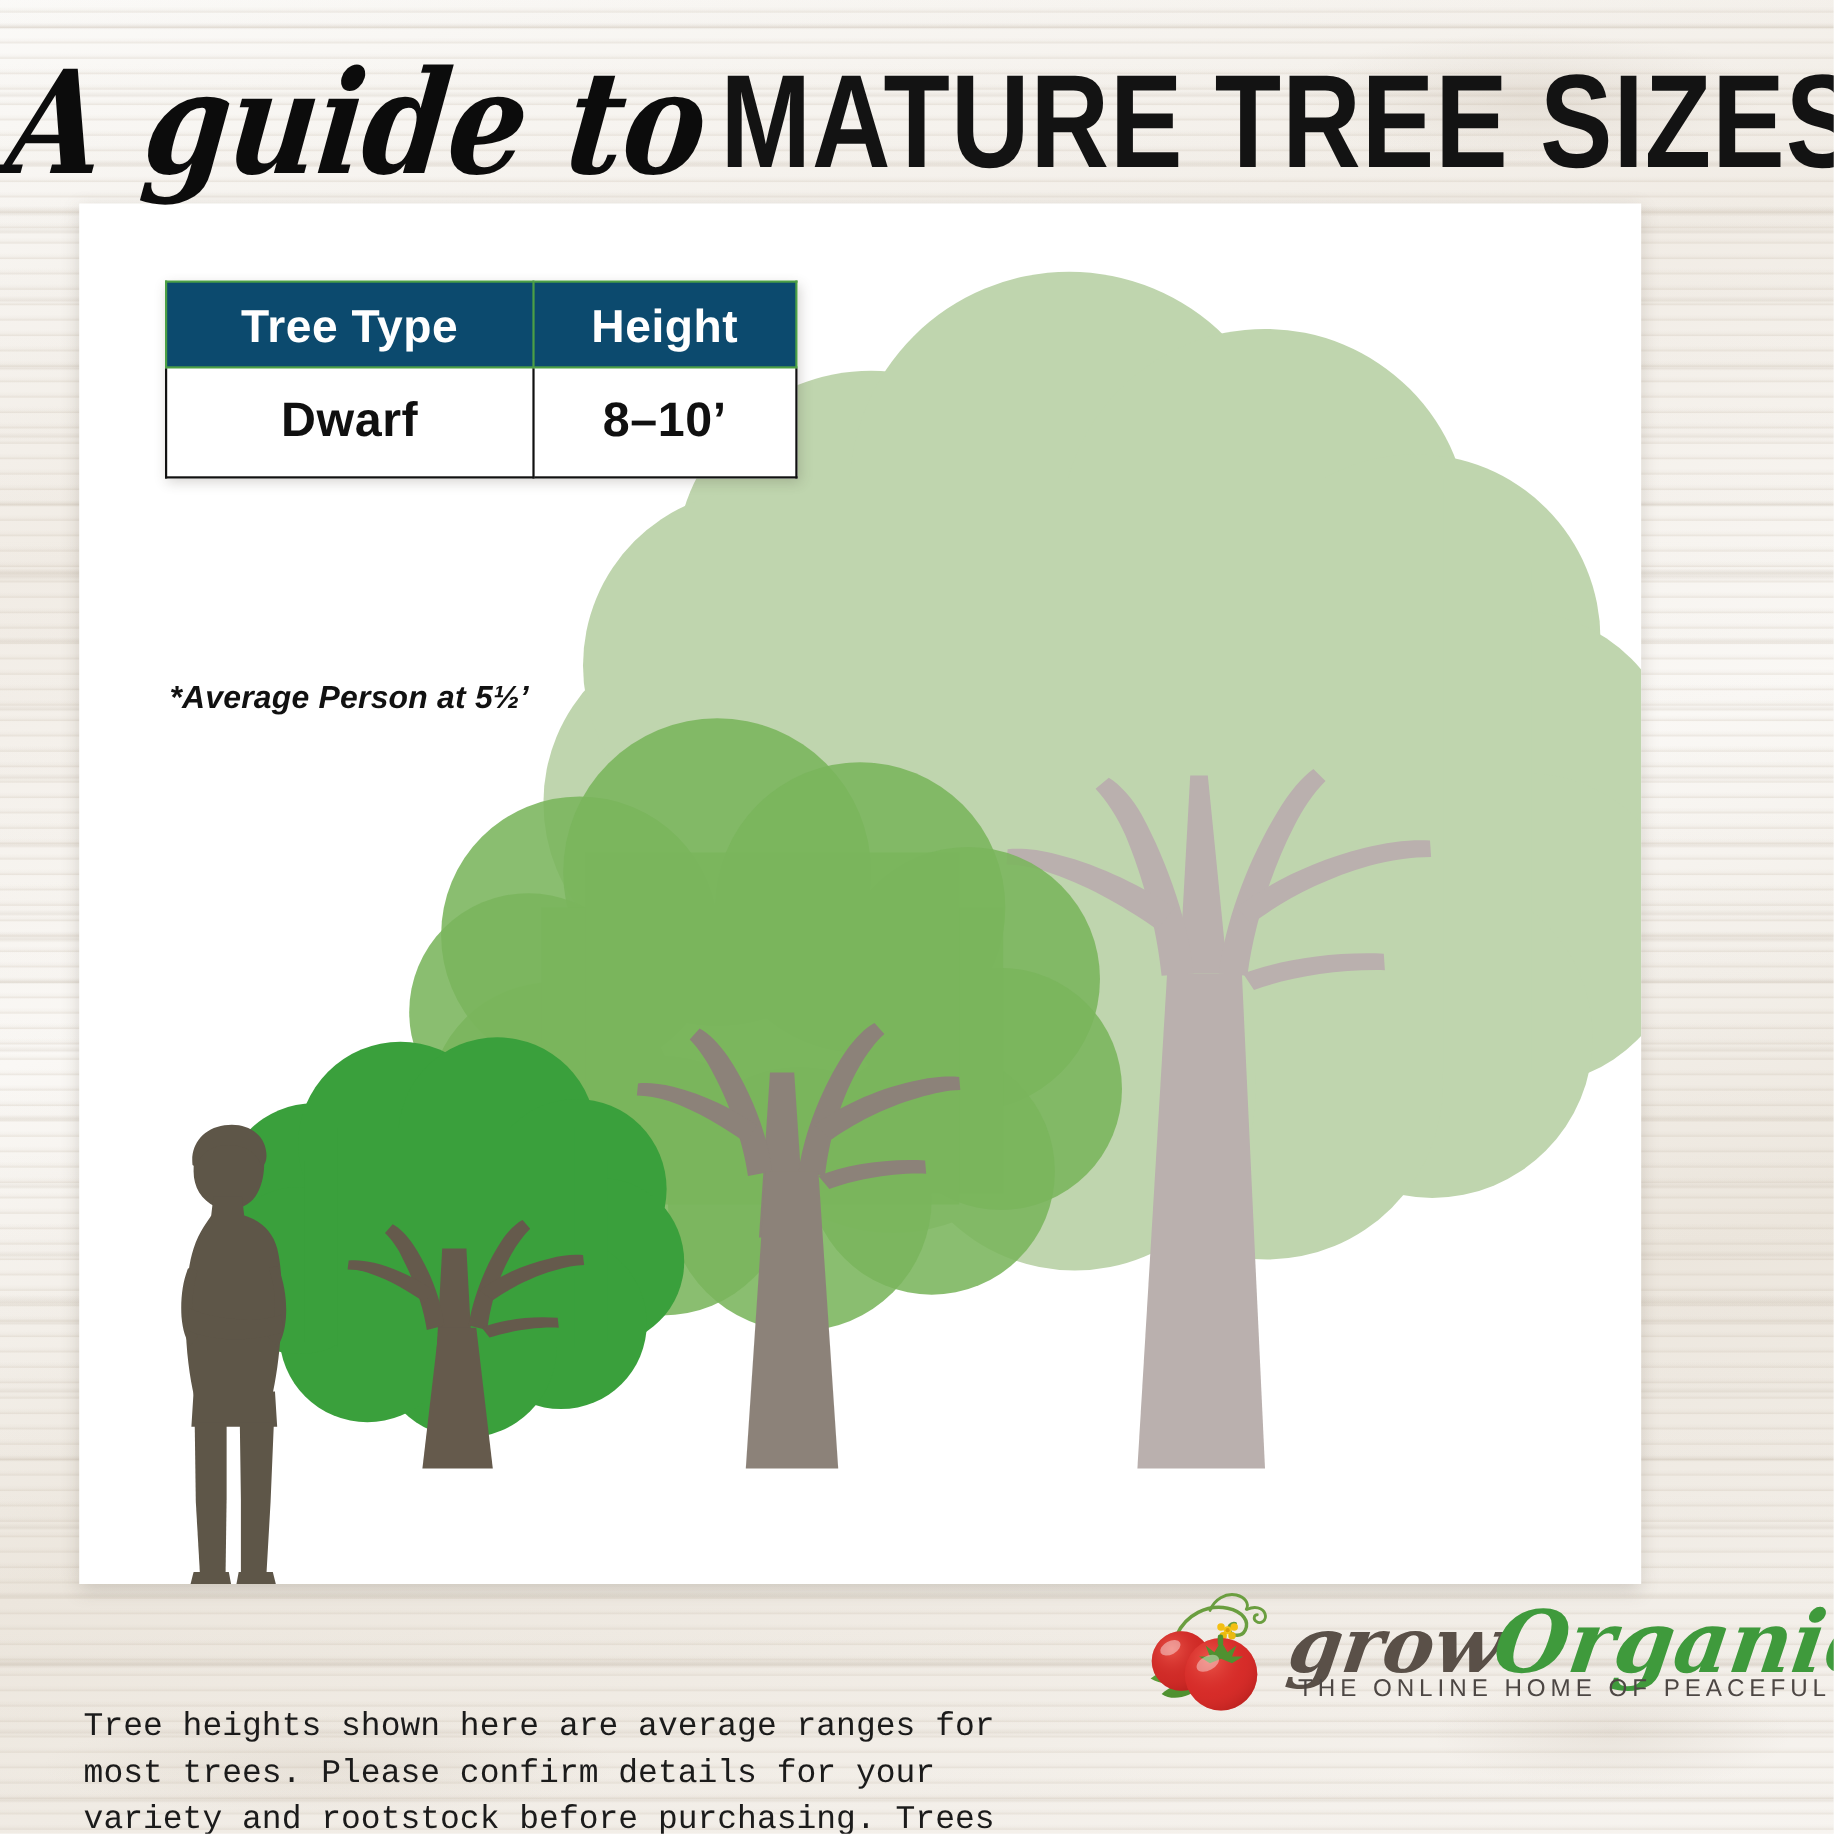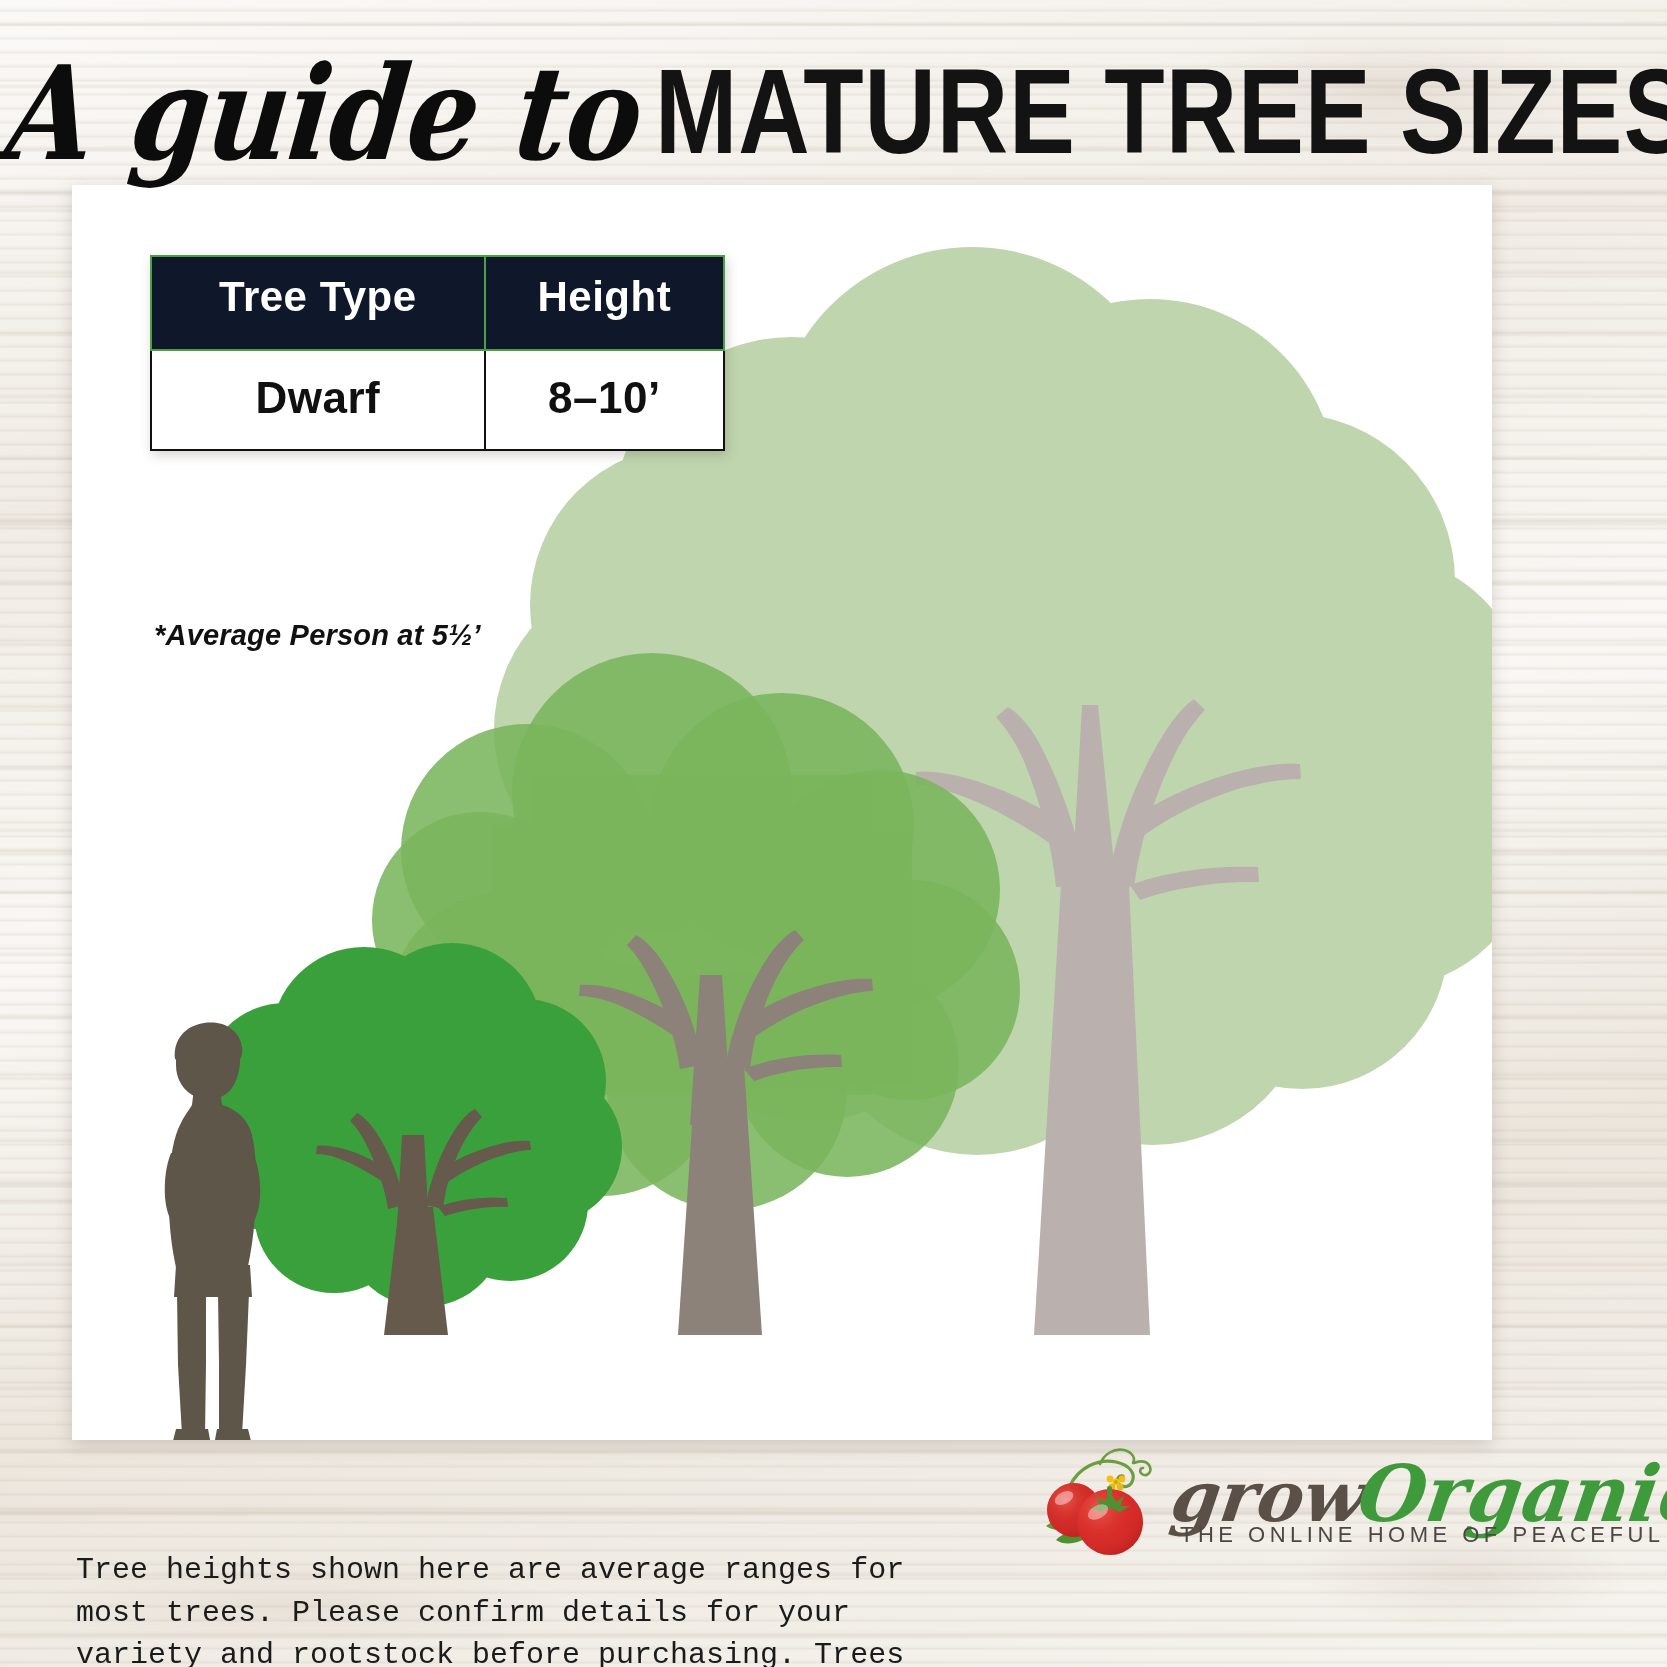--- a/index.html
+++ b/index.html
@@ -92,25 +92,25 @@
     box-shadow:2px 4px 11px rgba(70,60,50,0.22);
     background:#fff;
   }
   #size-table th, #size-table td {
     border:2px solid #111;
     text-align:center;
     font-family:"Liberation Sans Narrow","Liberation Sans", sans-serif;
     font-weight:700;
   }
   #size-table thead th {
-    background:#0f172a;
+    background:#0c4a6e;
     color:#ffffff;
     border-color:#4c9f45;
     font-size:42px;
-    padding:16px 0 28px;
+    padding:16px 0 12px;
     letter-spacing:0.5px;
     text-align:center;
   }
   #size-table tbody td {
     font-size:44px; color:#101010;
     padding:22px 0 26px;
     letter-spacing:0.5px;
   }
   #size-table tbody tr.alt td { background:#ecebe6; }
   #size-table col.c-type { width:335px; }

